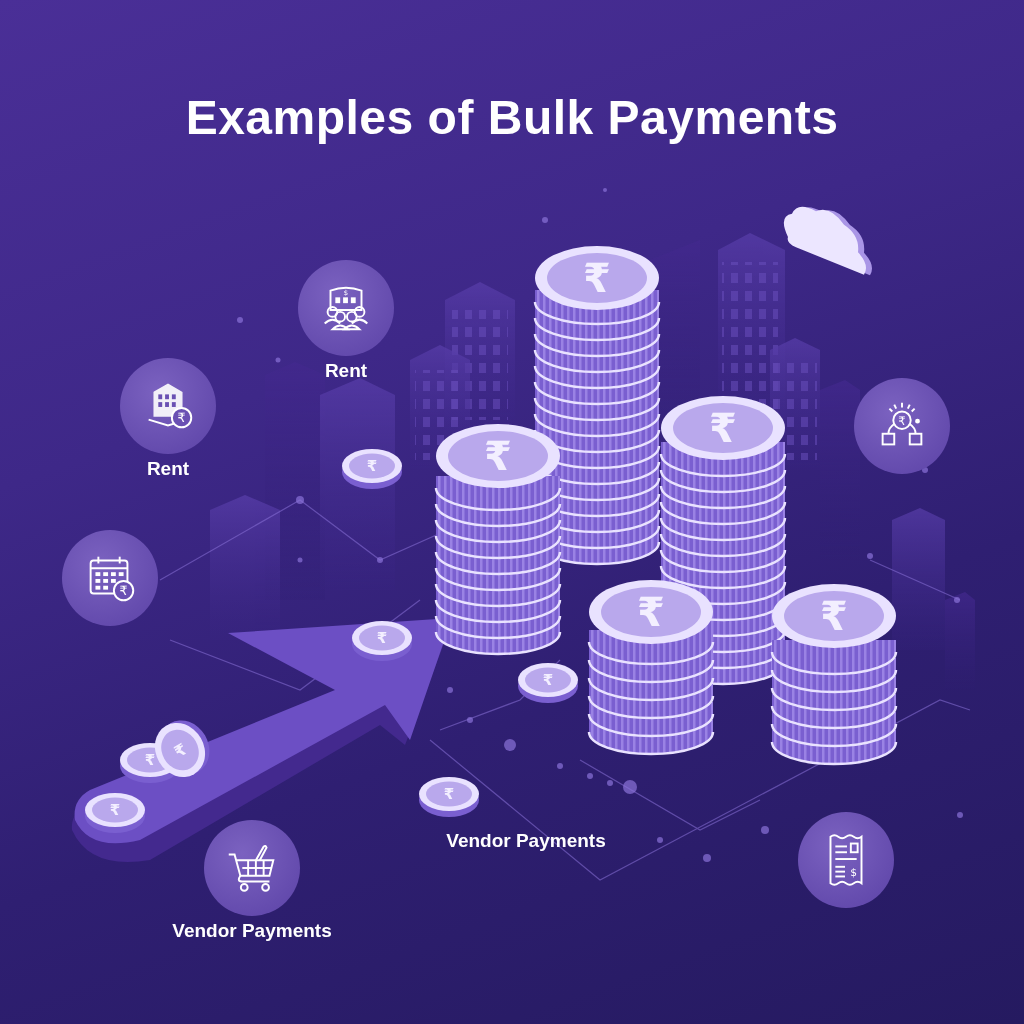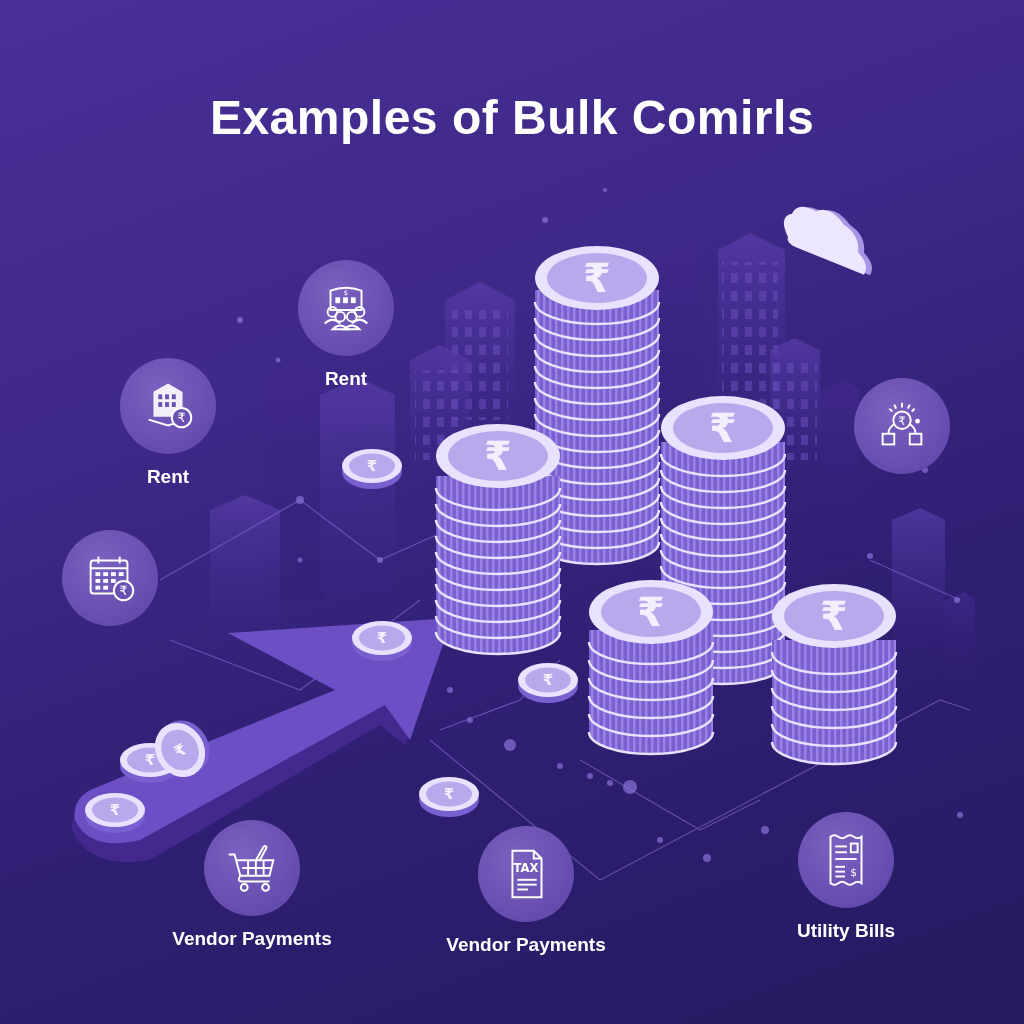--- a/index.html
+++ b/index.html
@@ -6,21 +6,21 @@
   body{width:1024px;height:1024px;overflow:hidden;position:relative;
     background:linear-gradient(160deg,#4a2f97 0%,#3e2888 35%,#2f1f72 65%,#251a60 100%);
     font-family:"Liberation Sans","DejaVu Sans",sans-serif;}
   .title{position:absolute;top:58px;left:0;width:1024px;text-align:center;color:#fff;
     font-weight:700;font-size:48px;letter-spacing:0.5px;}
   .layer{position:absolute;left:0;top:0;width:1024px;height:1024px;}
   .cat{position:absolute;width:200px;margin-left:-100px;text-align:center;}
   .cat .circle{width:96px;height:96px;border-radius:50%;margin:0 auto;
     background:radial-gradient(circle at 40% 35%,#7b62c0,#5b42a6);
     display:flex;align-items:center;justify-content:center;}
-  .cat .label{color:#fff;font-weight:700;font-size:19px;margin-top:12px;white-space:nowrap;}
+  .cat .label{color:#fff;font-weight:700;font-size:19px;margin-top:4px;white-space:nowrap;}
   .cat svg{width:62px;height:62px;}
 </style>
 </head>
 <body>
 
 <svg class="layer" viewBox="0 0 1024 1024">
   <defs>
     <linearGradient id="bld" x1="0" y1="0" x2="0" y2="1">
       <stop offset="0" stop-color="#5b40ad" stop-opacity="0.75"></stop>
       <stop offset="1" stop-color="#3a2585" stop-opacity="0.2"></stop>
@@ -80,21 +80,21 @@
     <circle cx="278" cy="360" r="2.5"></circle>
       <circle cx="300" cy="560" r="2.5"></circle>
     <circle cx="310" cy="740" r="3"></circle>
       <circle cx="545" cy="220" r="3"></circle>
     <circle cx="560" cy="290" r="2.5"></circle>
       <circle cx="605" cy="190" r="2"></circle>
     <circle cx="960" cy="815" r="3"></circle>
   </g>
 </svg>
 
-<h1 class="title">Examples of Bulk Comirls</h1>
+<h1 class="title">Examples of Bulk Payments</h1>
 
 <svg class="layer" viewBox="0 0 1024 1024" style="pointer-events:none">
   <g transform="translate(778,188) skewY(22)">
     <path d="M10,45 Q0,28 14,20 Q20,5 38,8 Q52,-4 66,10 Q82,14 80,32 Q92,40 86,52 L18,52 Q8,52 10,45 Z" fill="#a995e6" transform="translate(6,-2)"></path>
     <path d="M10,45 Q0,28 14,20 Q20,5 38,8 Q52,-4 66,10 Q82,14 80,32 Q92,40 86,52 L18,52 Q8,52 10,45 Z" fill="#ece6ff"></path>
   </g>
 </svg>
 
 <svg class="layer" viewBox="0 0 1024 1024">
   <defs>
@@ -310,41 +310,30 @@
       <path d="M20,40 Q16,46 22,46 L50,46"></path>
       <circle cx="24" cy="52" r="3.5"></circle>
         <circle cx="46" cy="52" r="3.5"></circle>
       <path d="M36,24 L44,10 Q46,8 47,11 L40,24"></path>
     </svg>
   </div>
   <div class="label">Vendor Payments</div>
 </div>
 
 <div class="cat" style="left:526px;top:826px;">
-  <div class="circle">
-    <svg viewBox="0 0 64 64" fill="none" stroke="#fff" stroke-width="2">
-      <path d="M18,8 L40,8 L48,16 L48,56 L18,56 Z"></path>
-      <path d="M40,8 L40,16 L48,16"></path>
-      <text x="32" y="30" text-anchor="middle" font-size="12" fill="#fff" stroke="none" font-weight="700" font-family="DejaVu Sans, sans-serif">TAX</text>
-      <line x1="23" y1="38" x2="43" y2="38"></line>
-        <line x1="23" y1="43" x2="43" y2="43"></line>
-        <line x1="23" y1="48" x2="34" y2="48"></line>
-    </svg>
-  </div>
   <div class="label">Vendor Payments</div>
 </div>
 
 <div class="cat" style="left:846px;top:812px;">
   <div class="circle">
     <svg viewBox="0 0 64 64" fill="none" stroke="#fff" stroke-width="2">
       <path d="M16,8 Q20,5 24,8 Q28,11 32,8 Q36,5 40,8 Q44,11 48,8 L48,56 Q44,53 40,56 Q36,59 32,56 Q28,53 24,56 Q20,59 16,56 Z"></path>
       <line x1="21" y1="18" x2="33" y2="18"></line>
         <line x1="21" y1="24" x2="33" y2="24"></line>
       <rect x="37" y="15" width="7" height="9"></rect>
       <line x1="21" y1="31" x2="43" y2="31"></line>
       <line x1="21" y1="39" x2="31" y2="39"></line>
         <line x1="21" y1="44" x2="31" y2="44"></line>
         <line x1="21" y1="49" x2="31" y2="49"></line>
       <text x="40" y="49" text-anchor="middle" font-size="11" fill="#fff" stroke="none" font-family="DejaVu Sans, sans-serif">$</text>
     </svg>
   </div>
-  <div class="label">Utility Bills</div>
 </div>
 
 </body></html>

